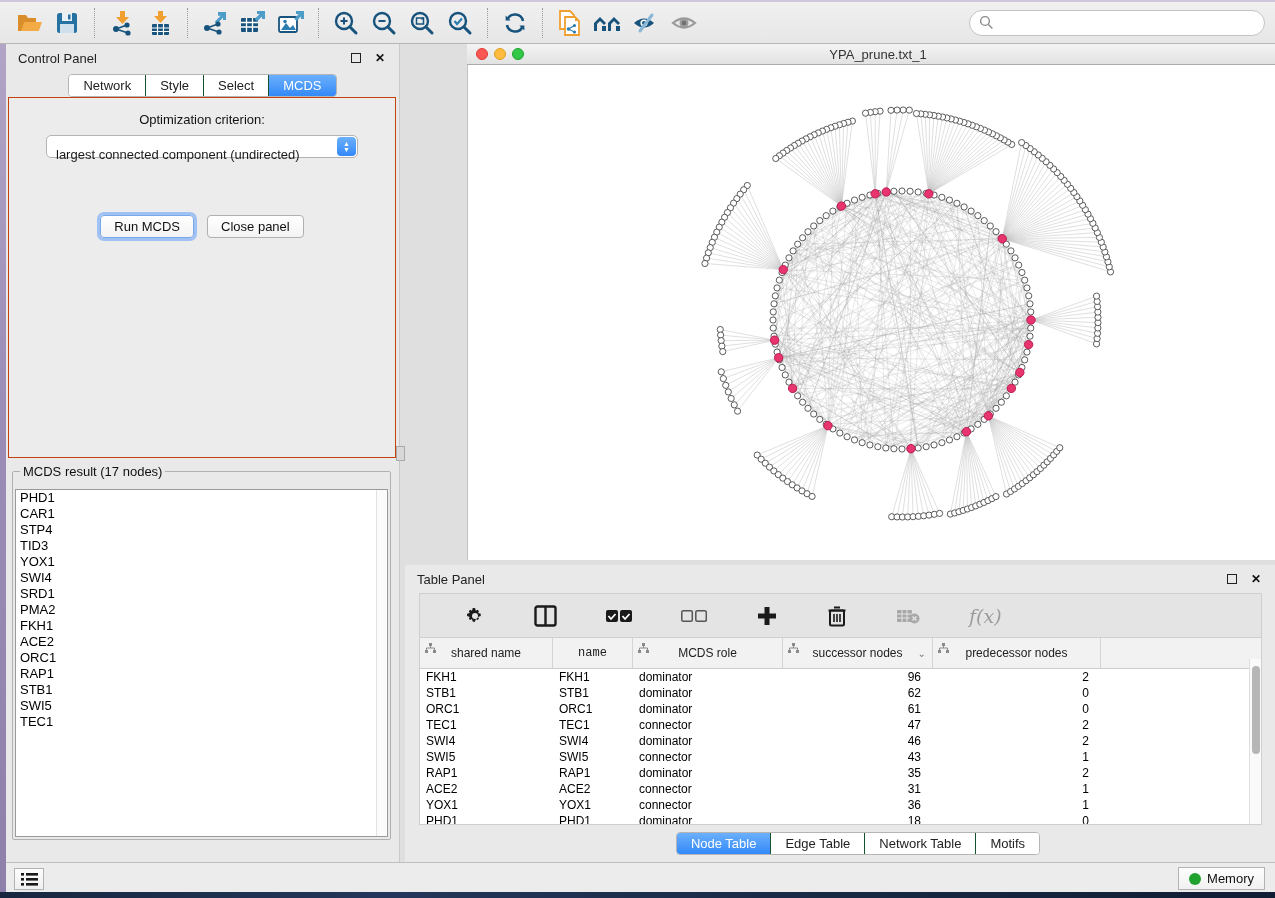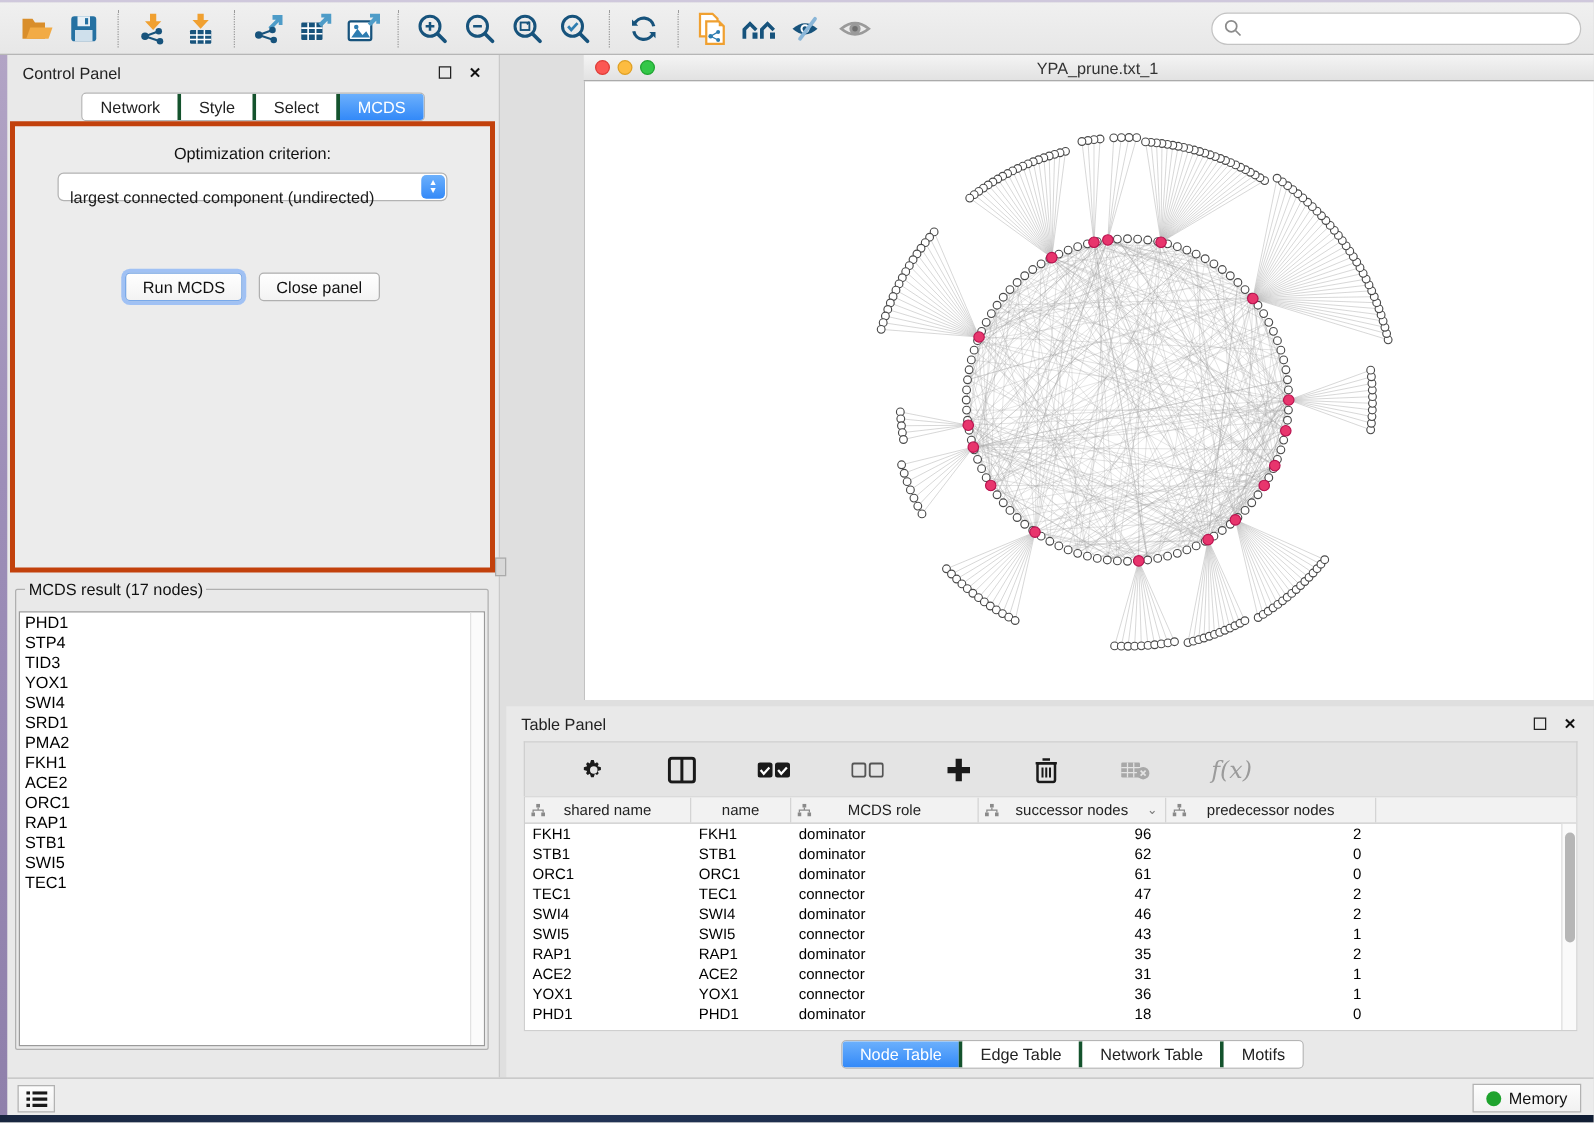--- a/index.html
+++ b/index.html
@@ -36,28 +36,28 @@
   }
   .panel-head { height:26px; display:flex; align-items:center; padding:2px 10px 0 12px; }
   .panel-title { font-size:13px; color:#222; }
   .panel-head .spacer { flex:1; }
   .mini-ic { width:18px; height:16px; display:flex; align-items:center; justify-content:center;
     font-size:12px; color:#111; margin-left:6px; }
   .float-box { width:10px; height:10px; border:1.5px solid #222; background:transparent; }
   .seg { display:inline-flex; border:1px solid #b5b5b5; border-radius:4px; background:#fff; overflow:hidden; height:23px; }
   .seg button {
     border:none; background:#fff; padding:0 14px; font-size:13px; color:#222;
-    border-right:3px solid #14532d; font-family:inherit; cursor:default;
+    border-right:1px solid #14532d; font-family:inherit; cursor:default;
   }
   .seg button:last-child { border-right:none; }
   .seg button.active { background:linear-gradient(#6cb0fc,#3389f8); color:#fff; }
   .cp-tabs-row { text-align:center; margin-top:4px; }
   .cp-inner {
     position:absolute; left:2px; top:53px; width:388px; height:361px;
-    background:#ececec; border:4px solid #c2410c;
+    background:#ececec; border:1px solid #c2410c;
   }
   .opt-label { text-align:center; margin-top:14px; font-size:13px; color:#111; }
   .opt-select {
     position:relative; margin:8px auto 0; width:312px; height:23px; background:#fff;
     border:1px solid #b3b3b3; border-radius:5px; display:flex; align-items:center;
     padding:16px 26px 0 9px; font-size:13px;
   }
   .opt-select .stepper {
     position:absolute; right:1px; top:1px; width:19px; height:19px; border-radius:4px;
     background:linear-gradient(#6cb0fc,#3389f8); color:#fff; display:flex; flex-direction:column;
@@ -102,21 +102,21 @@
     position:absolute; left:14px; top:28px; width:843px; height:44px;
     background:#e4e4e4; border:1px solid #cfcfcf; border-bottom:none;
     display:flex; align-items:center; gap:18px; padding:0 14px;
   }
   .tp-ic { display:flex; align-items:center; justify-content:center; height:28px;margin-left:31px; }
   .fx { font-family:"DejaVu Serif",serif; font-style:italic; font-size:19px; color:#9b9b9b; }
   .ntable {
     position:absolute; left:14px; top:72px; width:843px; height:188px;
     background:#fff; border:1px solid #cfcfcf; overflow:hidden;
   }
-  .ntable-head { display:flex; height:21px; background:#f2f2f2; border-bottom:1px solid #cccccc; }
+  .ntable-head { display:flex; height:31px; background:#f2f2f2; border-bottom:1px solid #cccccc; }
   .hcell {
     display:flex; align-items:center; justify-content:center; gap:5px;
     font-size:12px; color:#222; border-right:1px solid #d4d4d4; position:relative;
   }
   .hcell .tree-ic { position:absolute; left:5px; top:5px; }
   .sort-arrow { position:absolute; right:6px; color:#777; font-size:10px; }
   .trow { display:flex; height:16px; }
   .tcell { font-size:12px; color:#000; line-height:16px; white-space:nowrap; overflow:hidden; }
   .tcell.txt { padding-left:6px; text-align:left; }
   .tcell.num { padding-right:12px; text-align:right; }
@@ -335,20 +335,21 @@
     <div class="btn-row">
       <button class="mac-btn focused">Run MCDS</button>
       <button class="mac-btn">Close panel</button>
     </div>
   </div>
   <fieldset class="mcds-fieldset">
     <legend>MCDS result (17 nodes)</legend>
     <div class="mcds-list" id="mcds-list">
       <div class="scroll-track"></div>
     <div class="mcds-item">PHD1</div>
+        <div class="mcds-item">CAR1</div>
         <div class="mcds-item">STP4</div>
         <div class="mcds-item">TID3</div>
         <div class="mcds-item">YOX1</div>
         <div class="mcds-item">SWI4</div>
         <div class="mcds-item">SRD1</div>
         <div class="mcds-item">PMA2</div>
         <div class="mcds-item">FKH1</div>
         <div class="mcds-item">ACE2</div>
         <div class="mcds-item">ORC1</div>
         <div class="mcds-item">RAP1</div>
@@ -1305,21 +1306,21 @@
           <svg class="tree-ic" width="11" height="11" viewBox="0 0 11 11">
             <g fill="#8a8a8a">
               <rect x="4" y="0" width="3" height="3"></rect>
               <rect x="0" y="7" width="3" height="3"></rect>
               <rect x="8" y="7" width="3" height="3"></rect>
               <path d="M5.5 3v2M1.5 7V5h8v2" stroke="#8a8a8a" fill="none" stroke-width="1"></path>
             </g>
           </svg>
           <span>shared name</span>
         </div>
-        <div class="hcell" style="width: 80px;">
+        <div class="hcell" style="width: 80px; font-family: Liberation Mono, monospace;">
           <span>name</span>
         </div>
         <div class="hcell" style="width: 150px;">
           <svg class="tree-ic" width="11" height="11" viewBox="0 0 11 11">
             <g fill="#8a8a8a">
               <rect x="4" y="0" width="3" height="3"></rect>
               <rect x="0" y="7" width="3" height="3"></rect>
               <rect x="8" y="7" width="3" height="3"></rect>
               <path d="M5.5 3v2M1.5 7V5h8v2" stroke="#8a8a8a" fill="none" stroke-width="1"></path>
             </g>

